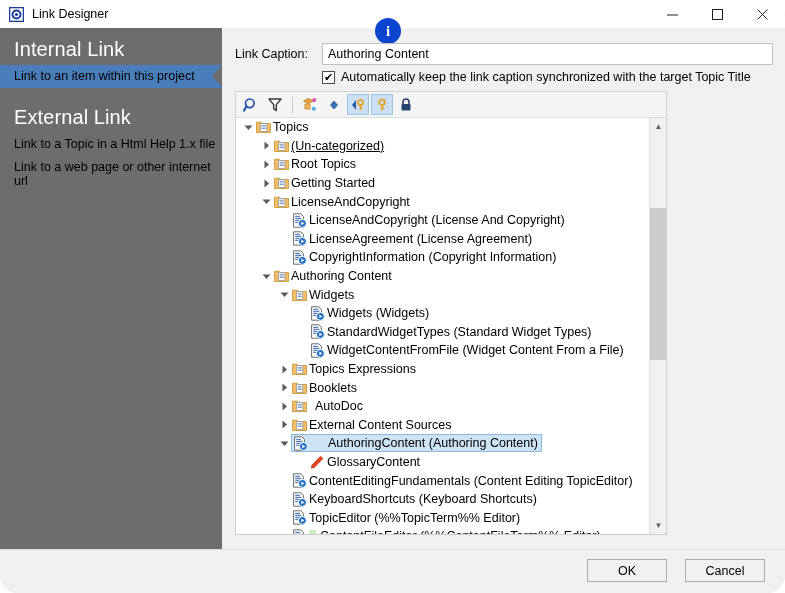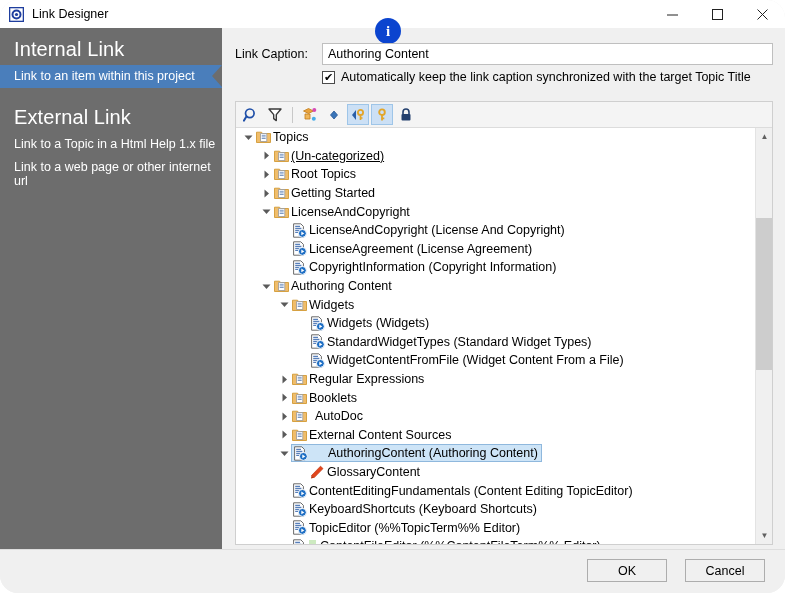--- a/index.html
+++ b/index.html
@@ -29,21 +29,21 @@
   .sidebar{
     position:absolute;left:0;top:28px;width:222px;height:521px;
     background:#6d6d6d;color:#ffffff;overflow:hidden;
   }
   .sb-head{
     font-size:20px;font-weight:normal;color:#ffffff;
     padding:10px 0 4px 14px;letter-spacing:.1px;
   }
   .sb-head.second{padding-top:18px;}
   .sb-item{
-    font-size:12.5px;color:#ffffff;padding:4px 0 5px 14px;position:relative;
+    font-size:12.5px;color:#000000;padding:4px 0 5px 14px;position:relative;
     cursor:default;
   }
   .sb-item.active{background:#4a7ebb;}
   .sb-item.active:after{
     content:"";position:absolute;right:0;top:0;
     border-top:11px solid transparent;border-bottom:11px solid transparent;
     border-right:10px solid #6d6d6d;
   }
 
   
@@ -71,21 +71,21 @@
   }
   .cb{
     width:13px;height:13px;background:#fff;border:1px solid #4a4a4a;
     display:flex;align-items:center;justify-content:center;
     font-size:11px;line-height:1;color:#000;box-sizing:border-box;
   }
   .sync-label{font-size:12.5px;color:#000;}
 
   
   .tree-panel{
-    position:absolute;left:13px;top:73px;width:538px;height:444px;
+    position:absolute;left:13px;top:63px;width:432px;height:444px;
     background:#bef264;border:1px solid #cfcfcf;box-sizing:border-box;
     display:flex;flex-direction:column;
   }
   .tree-toolbar{
     height:25px;background:#f4f4f4;border-bottom:1px solid #dcdcdc;
     display:flex;align-items:center;padding-left:4px;gap:2px;flex:0 0 auto;
   }
   .tb-btn{width:22px;height:21px;display:flex;align-items:center;justify-content:center;cursor:default;}
   .tb-btn.on{background:#cce0f5;border:1px solid #9ec5e8;box-sizing:border-box;}
   .tb-sep{width:1px;height:16px;background:#c8c8c8;margin:0 4px;}
@@ -511,21 +511,21 @@
                   <svg width="15" height="14" viewBox="0 0 15 14">
                     <path d="M0.5 2.2 h5 l1.2 1.3 h7.8 v9 h-14 z" fill="#f0bd6b" stroke="#d19a35" stroke-width="0.9"></path>
                     <rect x="4.6" y="3.6" width="6.2" height="7.8" fill="#ffffff" stroke="#9a9a9a" stroke-width="0.8"></rect>
                     <g stroke="#5b7fb5" stroke-width="0.8">
                       <line x1="5.7" y1="5.3" x2="9.7" y2="5.3"></line>
                       <line x1="5.7" y1="6.9" x2="9.7" y2="6.9"></line>
                       <line x1="5.7" y1="8.5" x2="9.7" y2="8.5"></line>
                     </g>
                   </svg>
                 </span>
-                <span style="padding-left: 1px;">Regular Expressions</span>
+                <span style="padding-left: 1px;">Topics Expressions</span>
               </span>
             </div>
             <div class="row" style="padding-left: 42px;">
               <span class="twisty">
                 <svg width="9" height="9" viewBox="0 0 9 9">
                   <path d="M2.5 0.5 L7 4.5 L2.5 8.5 Z" fill="#5a5a5a"></path>
                 </svg>
               </span>
               <span style="display: flex; align-items: center;">
                 <span class="ico">

